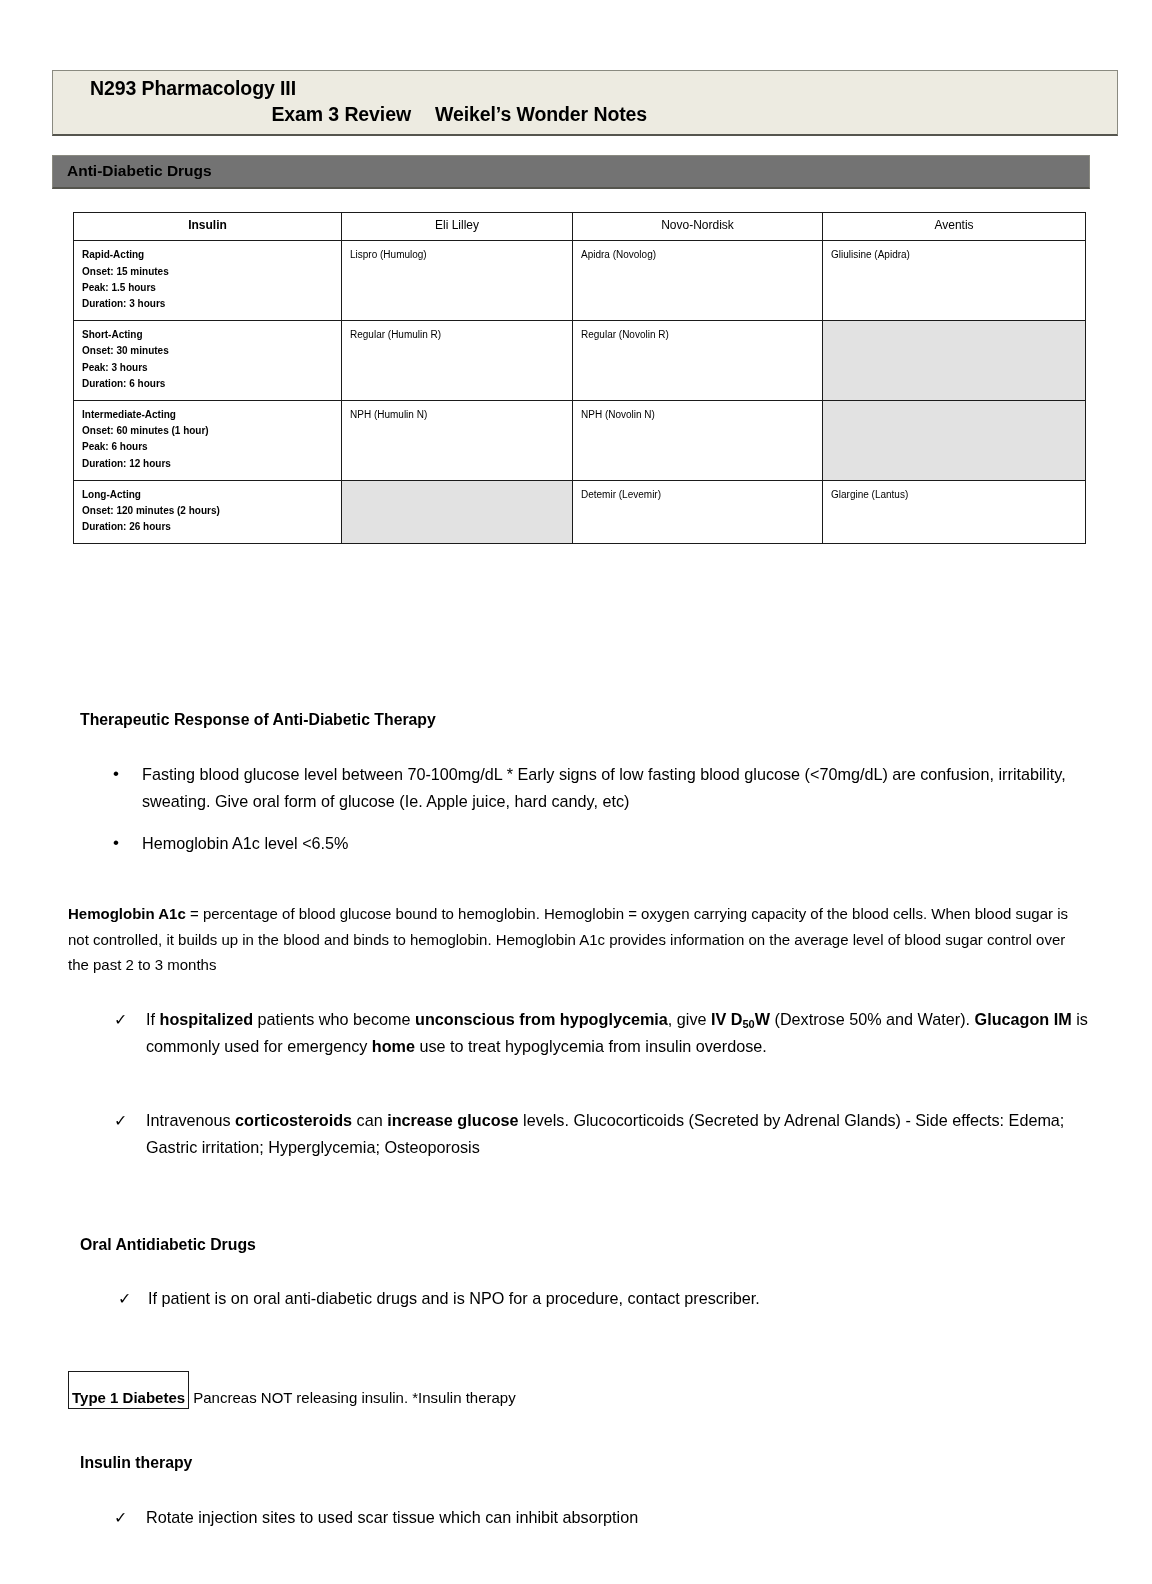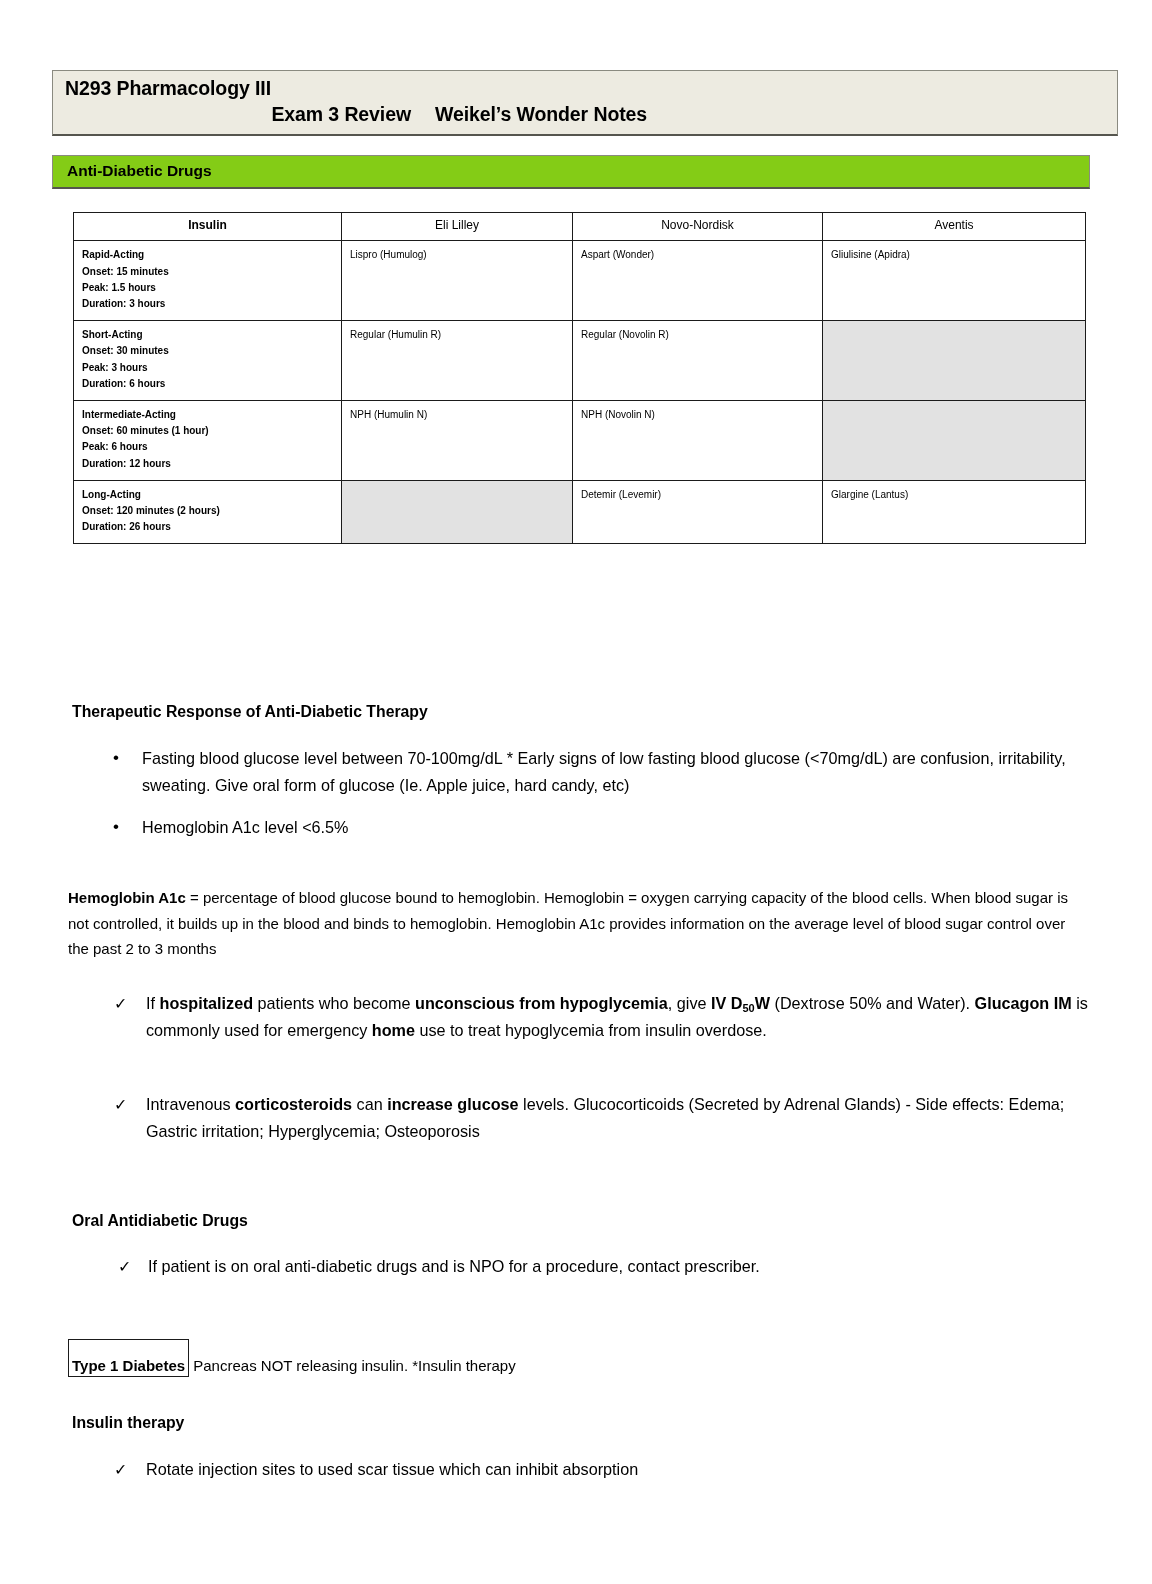--- a/index.html
+++ b/index.html
@@ -29,34 +29,34 @@
     padding: 6px 0 8px 0;
   }
   .title-row {
     display: flex;
     align-items: baseline;
     font-weight: bold;
     font-size: 19.5px;
     letter-spacing: -0.1px;
     white-space: nowrap;
   }
-  .title-row-1 .t-left  { width: 447px; padding-left: 12px; box-sizing: border-box; }
+  .title-row-1 .t-left  { width: 447px; padding-left: 37px; box-sizing: border-box; }
   .title-row-2 .t-left  { width: 370px; padding-left: 20px; box-sizing: border-box; text-align: right; padding-right: 12px;}
   .title-row .t-right   { }
   .title-row-2 .t-right { padding-left: 12px; }
   .title-row-2 { margin-top: 3px; }
 
   
   #section-bar {
     position: absolute;
     left: 52px;
     top: 155px;
     width: 1038px;
     box-sizing: border-box;
-    background: #84cc16;
+    background: #737373;
     border: 1px solid #8a8a80;
     border-bottom: 2px solid #55554e;
     padding: 6px 0 7px 14px;
     font-weight: bold;
     font-size: 15.5px;
   }
 
   
   #insulin-table {
     position: absolute;
@@ -93,21 +93,21 @@
     position: absolute;
     left: 68px;
     top: 695px;
     width: 1022px;
     font-size: 16.2px;
     line-height: 1.62;
   }
   .sec-heading {
     font-weight: bold;
     font-size: 15.8px;
-    margin: 4px;
+    margin: 12px;
   }
   .para {
     margin: 0;
     font-size: 15px;
     line-height: 1.70;
   }
   ul.bullets {
     list-style: none;
     margin: 0;
     padding: 0;
@@ -177,21 +177,21 @@
   <tbody>
 
     <tr>
       <td class="cat-cell">
         <div>Rapid-Acting</div>
         <div>Onset: 15 minutes</div>
         <div>Peak: 1.5 hours</div>
         <div>Duration: 3 hours</div>
       </td>
       <td class="drug-cell">Lispro (Humulog)</td>
-      <td class="drug-cell">Aspart (Wonder)</td>
+      <td class="drug-cell">Apidra (Novolog)</td>
       <td class="drug-cell">Gliulisine (Apidra)</td>
     </tr>
 
     <tr>
       <td class="cat-cell">
         <div>Short-Acting</div>
         <div>Onset: 30 minutes</div>
         <div>Peak: 3 hours</div>
         <div>Duration: 6 hours</div>
       </td>

